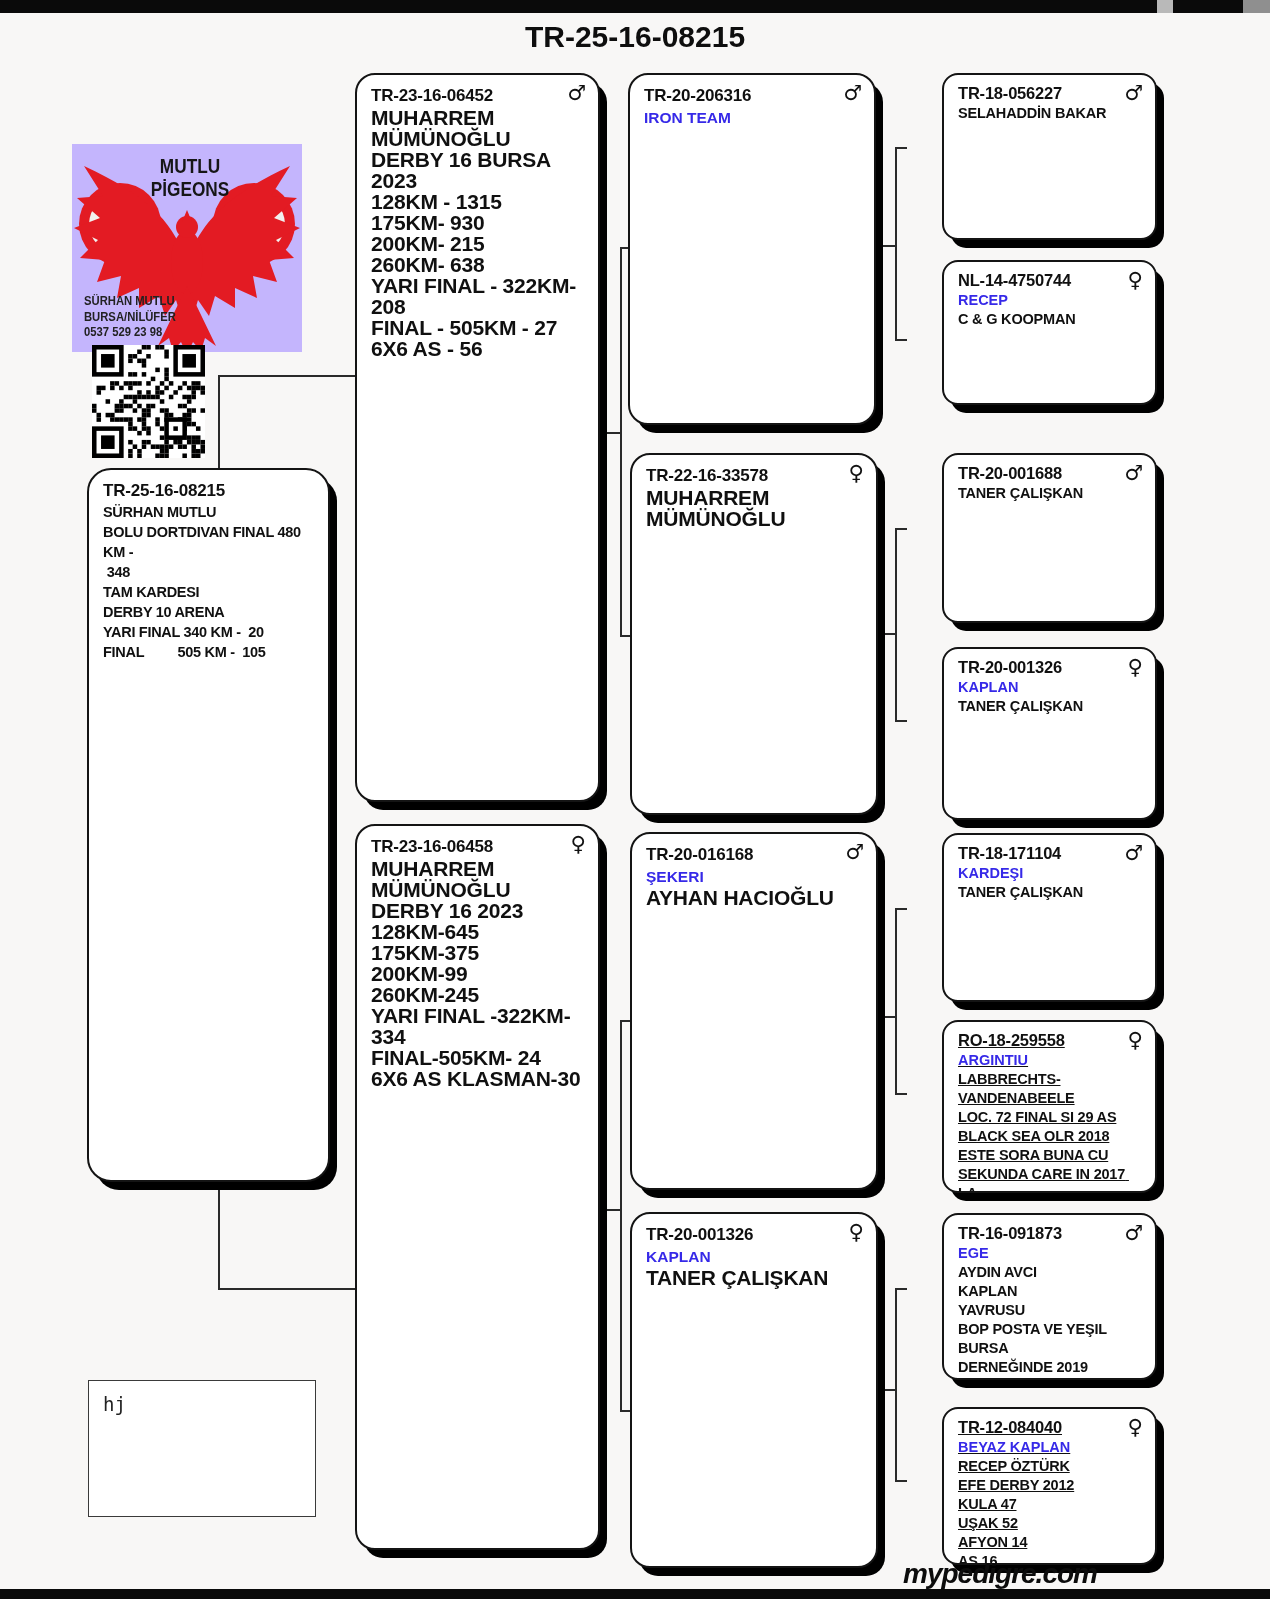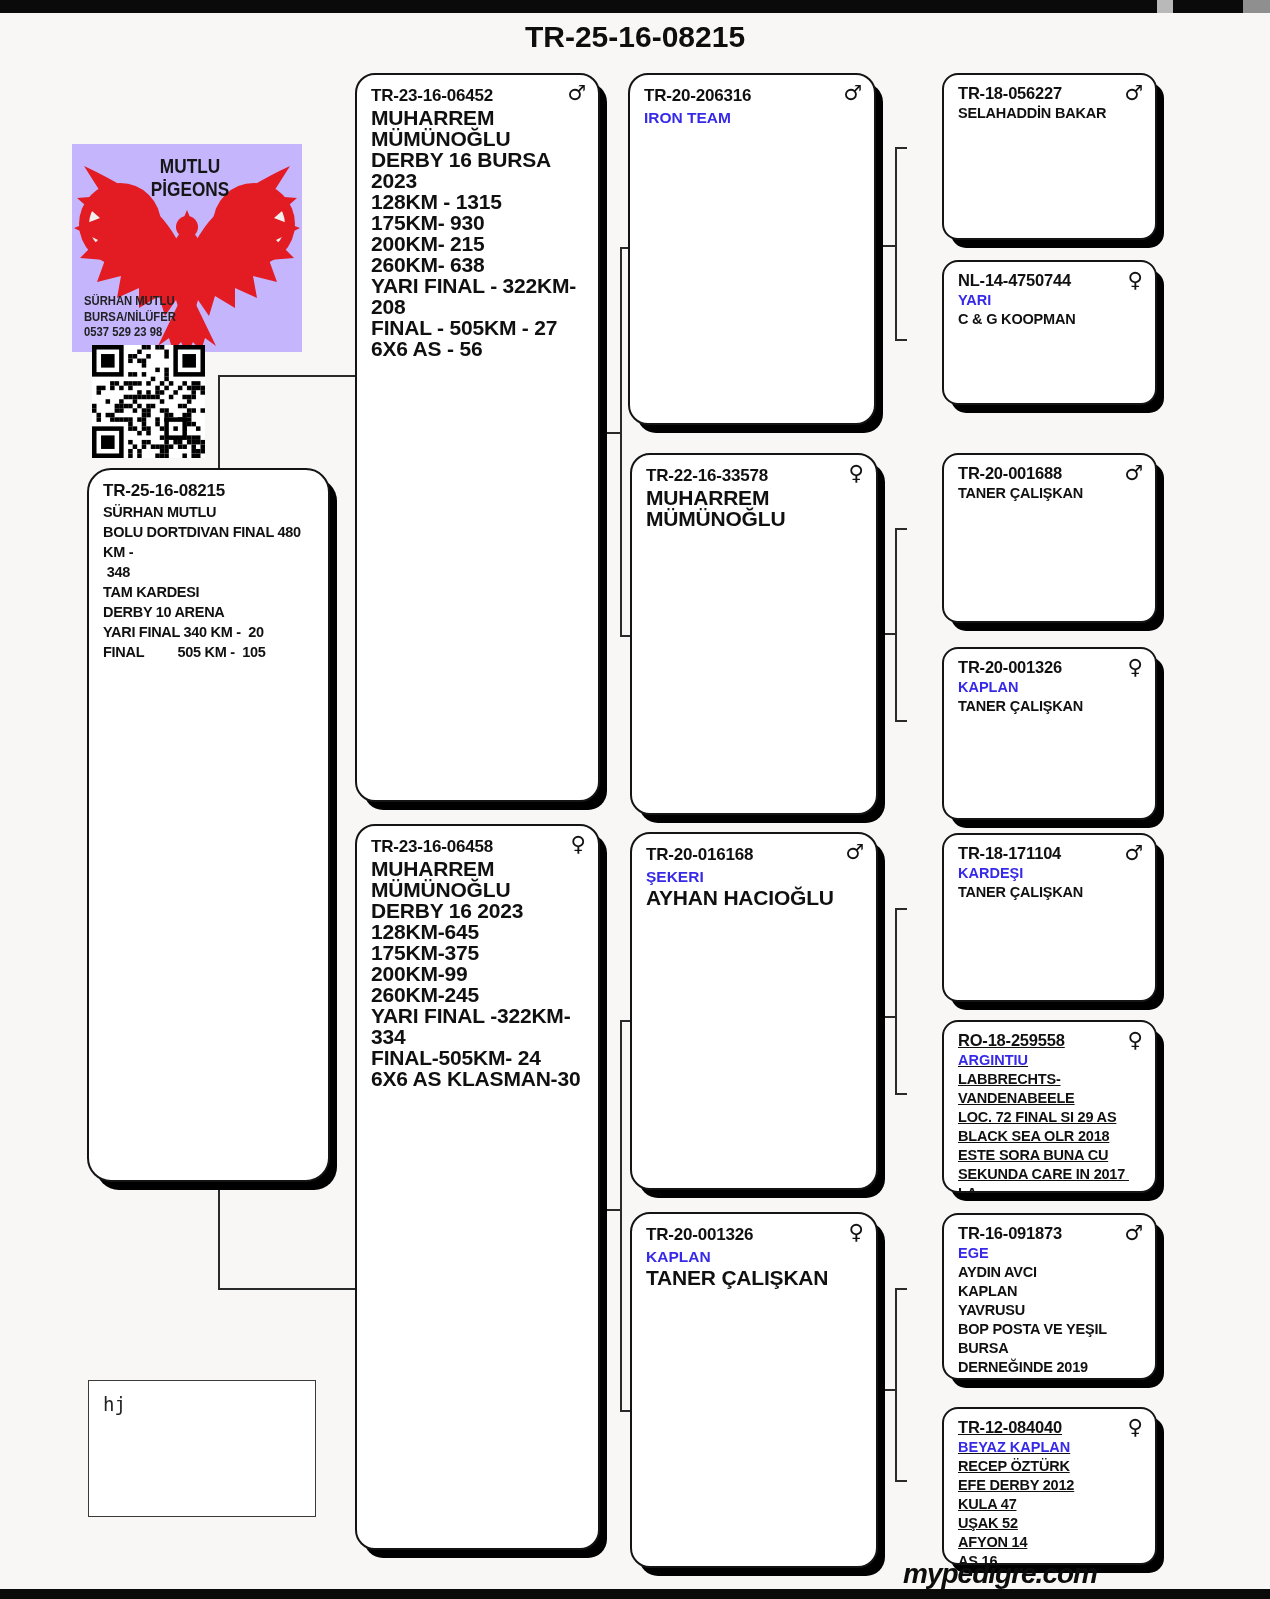--- a/index.html
+++ b/index.html
@@ -415,21 +415,21 @@
 
 <div class="pbox gg b-gg1">
   <div class="ring">TR-18-056227</div>
   <div class="sex">♂</div>
   <div class="lines">SELAHADDİN BAKAR</div>
 </div>
 
 <div class="pbox gg b-gg2">
   <div class="ring">NL-14-4750744</div>
   <div class="sex">♀</div>
-  <div class="blue">YARI</div>
+  <div class="blue">RECEP</div>
   <div class="lines">C &amp; G KOOPMAN</div>
 </div>
 
 <div class="pbox gg b-gg3">
   <div class="ring">TR-20-001688</div>
   <div class="sex">♂</div>
   <div class="lines">TANER ÇALIŞKAN</div>
 </div>
 
 <div class="pbox gg b-gg4">

